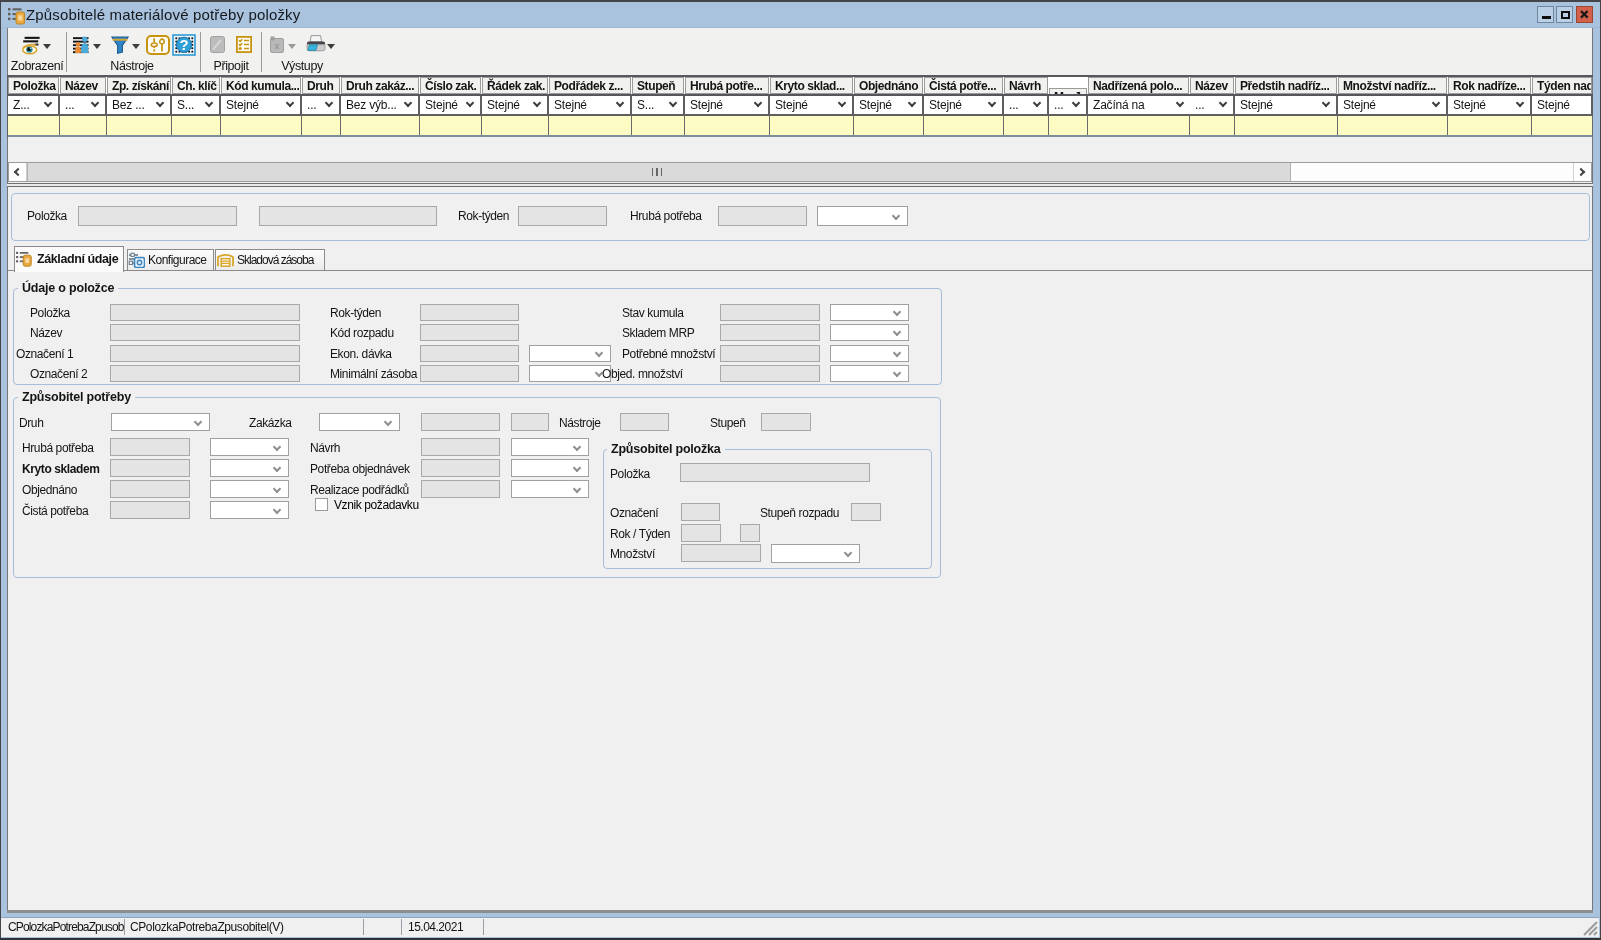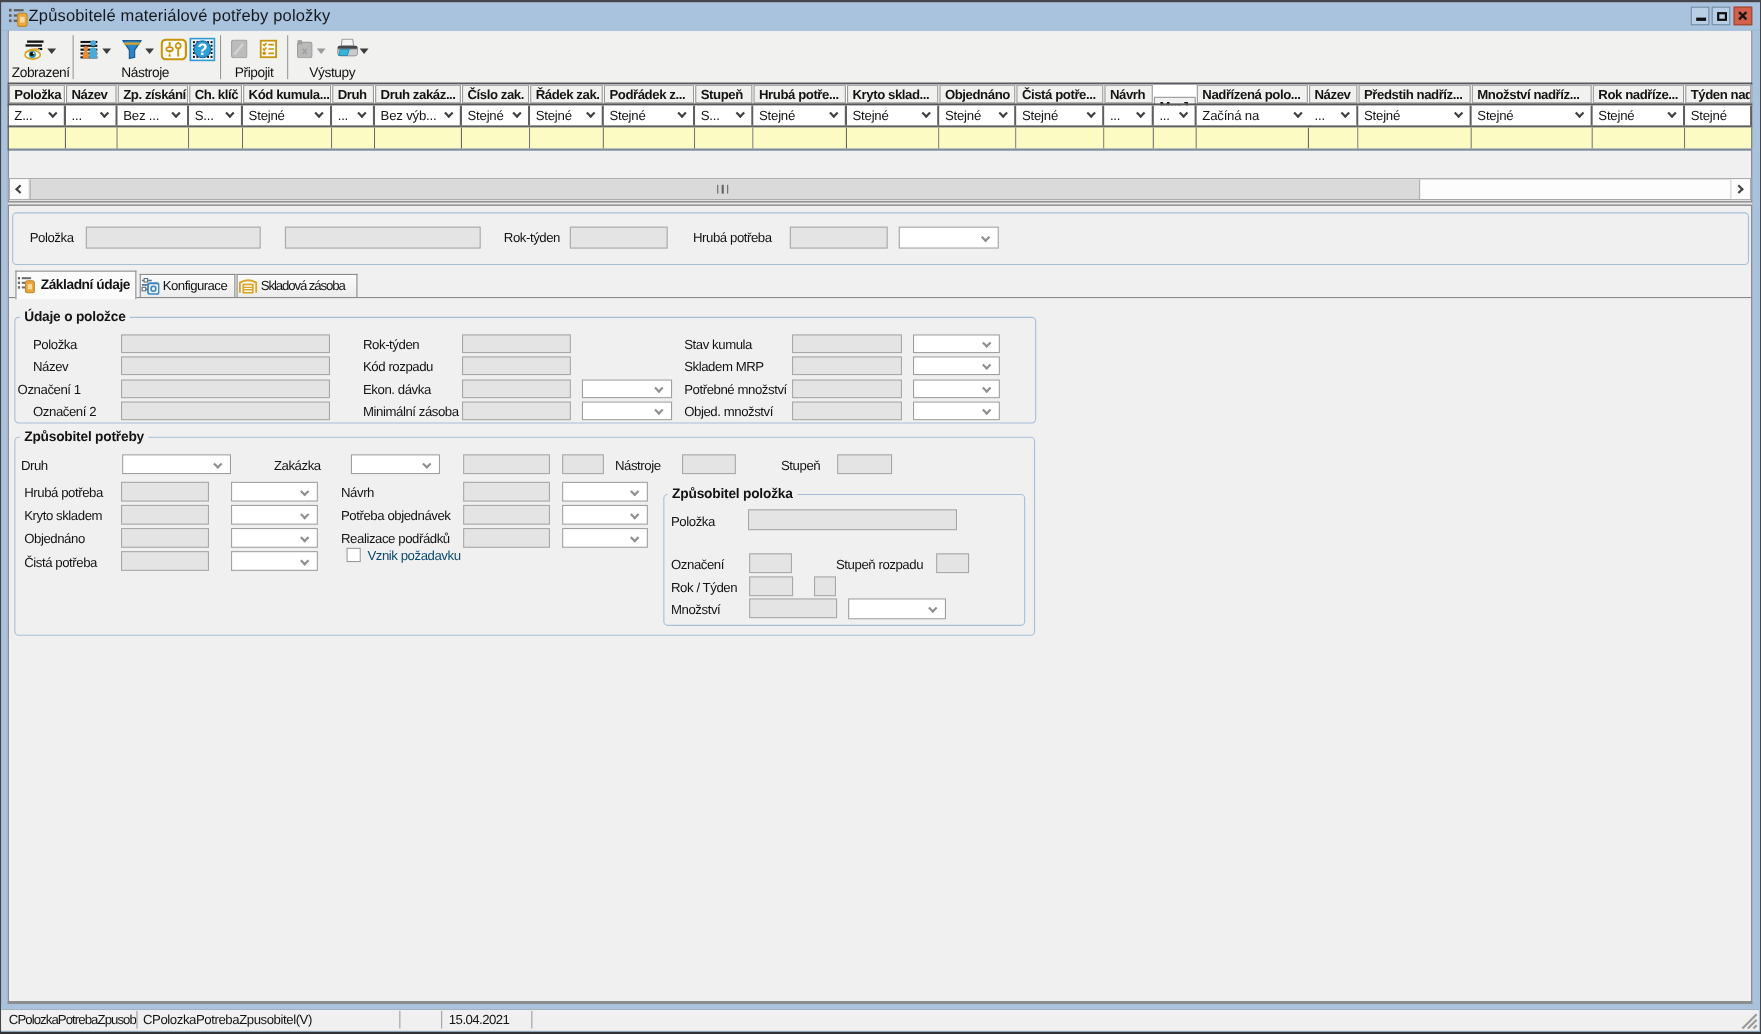--- a/index.html
+++ b/index.html
@@ -308,21 +308,21 @@
 <div class="lbl" style="left:622px;top:326px;">Skladem MRP</div>
 <div class="fld" style="left:720px;top:324px;width:100px;height:17px"></div>
 <div class="ddl" style="left:830px;top:324px;width:79px;height:17px">
     <div class="gchev" style="right:8px;top:4px"></div>
   </div>
 <div class="lbl" style="left:622px;top:347px;">Potřebné množství</div>
 <div class="fld" style="left:720px;top:345px;width:100px;height:17px"></div>
 <div class="ddl" style="left:830px;top:345px;width:79px;height:17px">
     <div class="gchev" style="right:8px;top:4px"></div>
   </div>
-<div class="lbl" style="left:622px;top:367px;">Objed. množství</div>
+<div class="lbl" style="left:602px;top:367px;">Objed. množství</div>
 <div class="fld" style="left:720px;top:365px;width:100px;height:17px"></div>
 <div class="ddl" style="left:830px;top:365px;width:79px;height:17px">
     <div class="gchev" style="right:8px;top:4px"></div>
   </div>
 <div class="pbox" style="left:13px;top:397px;width:928px;height:181px"></div>
 <div class="gtitle" style="left:18px;top:390px">Způsobitel potřeby</div>
 <div class="lbl" style="left:19px;top:416px;">Druh</div>
 <div class="ddl" style="left:111px;top:413px;width:99px;height:18px">
     <div class="gchev" style="right:8px;top:5px"></div>
   </div>
@@ -339,21 +339,21 @@
 <div class="lbl" style="left:22px;top:441px;">Hrubá potřeba</div>
 <div class="fld" style="left:110px;top:438px;width:80px;height:18px"></div>
 <div class="ddl" style="left:210px;top:438px;width:79px;height:18px">
     <div class="gchev" style="right:8px;top:5px"></div>
   </div>
 <div class="lbl" style="left:310px;top:441px;">Návrh</div>
 <div class="fld" style="left:421px;top:438px;width:79px;height:18px"></div>
 <div class="ddl" style="left:511px;top:438px;width:78px;height:18px">
     <div class="gchev" style="right:8px;top:5px"></div>
   </div>
-<div class="lbl" style="left:22px;top:462px;">Kryto skladem</div>
+<div class="lbl" style="left:22px;top:462px;font-weight:bold;">Kryto skladem</div>
 <div class="fld" style="left:110px;top:459px;width:80px;height:18px"></div>
 <div class="ddl" style="left:210px;top:459px;width:79px;height:18px">
     <div class="gchev" style="right:8px;top:5px"></div>
   </div>
 <div class="lbl" style="left:310px;top:462px;">Potřeba objednávek</div>
 <div class="fld" style="left:421px;top:459px;width:79px;height:18px"></div>
 <div class="ddl" style="left:511px;top:459px;width:78px;height:18px">
     <div class="gchev" style="right:8px;top:5px"></div>
   </div>
 <div class="lbl" style="left:22px;top:483px;">Objednáno</div>
@@ -365,21 +365,21 @@
 <div class="fld" style="left:421px;top:480px;width:79px;height:18px"></div>
 <div class="ddl" style="left:511px;top:480px;width:78px;height:18px">
     <div class="gchev" style="right:8px;top:5px"></div>
   </div>
 <div class="lbl" style="left:22px;top:504px;">Čistá potřeba</div>
 <div class="fld" style="left:110px;top:501px;width:80px;height:18px"></div>
 <div class="ddl" style="left:210px;top:501px;width:79px;height:18px">
     <div class="gchev" style="right:8px;top:5px"></div>
   </div>
 <div class="a" style="left:315px;top:498px;width:13px;height:13px;background:#fff;border:1px solid #9a9a9a"></div>
-<div class="lbl" style="left:334px;top:498px;color:#0c4a6e">Vznik požadavku</div>
+<div class="lbl" style="left:334px;top:498px;color:#000000">Vznik požadavku</div>
 <div class="pbox" style="left:603px;top:449px;width:329px;height:120px"></div>
 <div class="gtitle" style="left:607px;top:442px">Způsobitel položka</div>
 <div class="lbl" style="left:610px;top:467px;">Položka</div>
 <div class="fld" style="left:680px;top:463px;width:190px;height:19px"></div>
 <div class="lbl" style="left:610px;top:506px;">Označení</div>
 <div class="fld" style="left:681px;top:503px;width:39px;height:18px"></div>
 <div class="lbl" style="left:760px;top:506px;">Stupeň rozpadu</div>
 <div class="fld" style="left:851px;top:503px;width:30px;height:18px"></div>
 <div class="lbl" style="left:610px;top:527px;">Rok / Týden</div>
 <div class="fld" style="left:681px;top:524px;width:40px;height:18px"></div>

